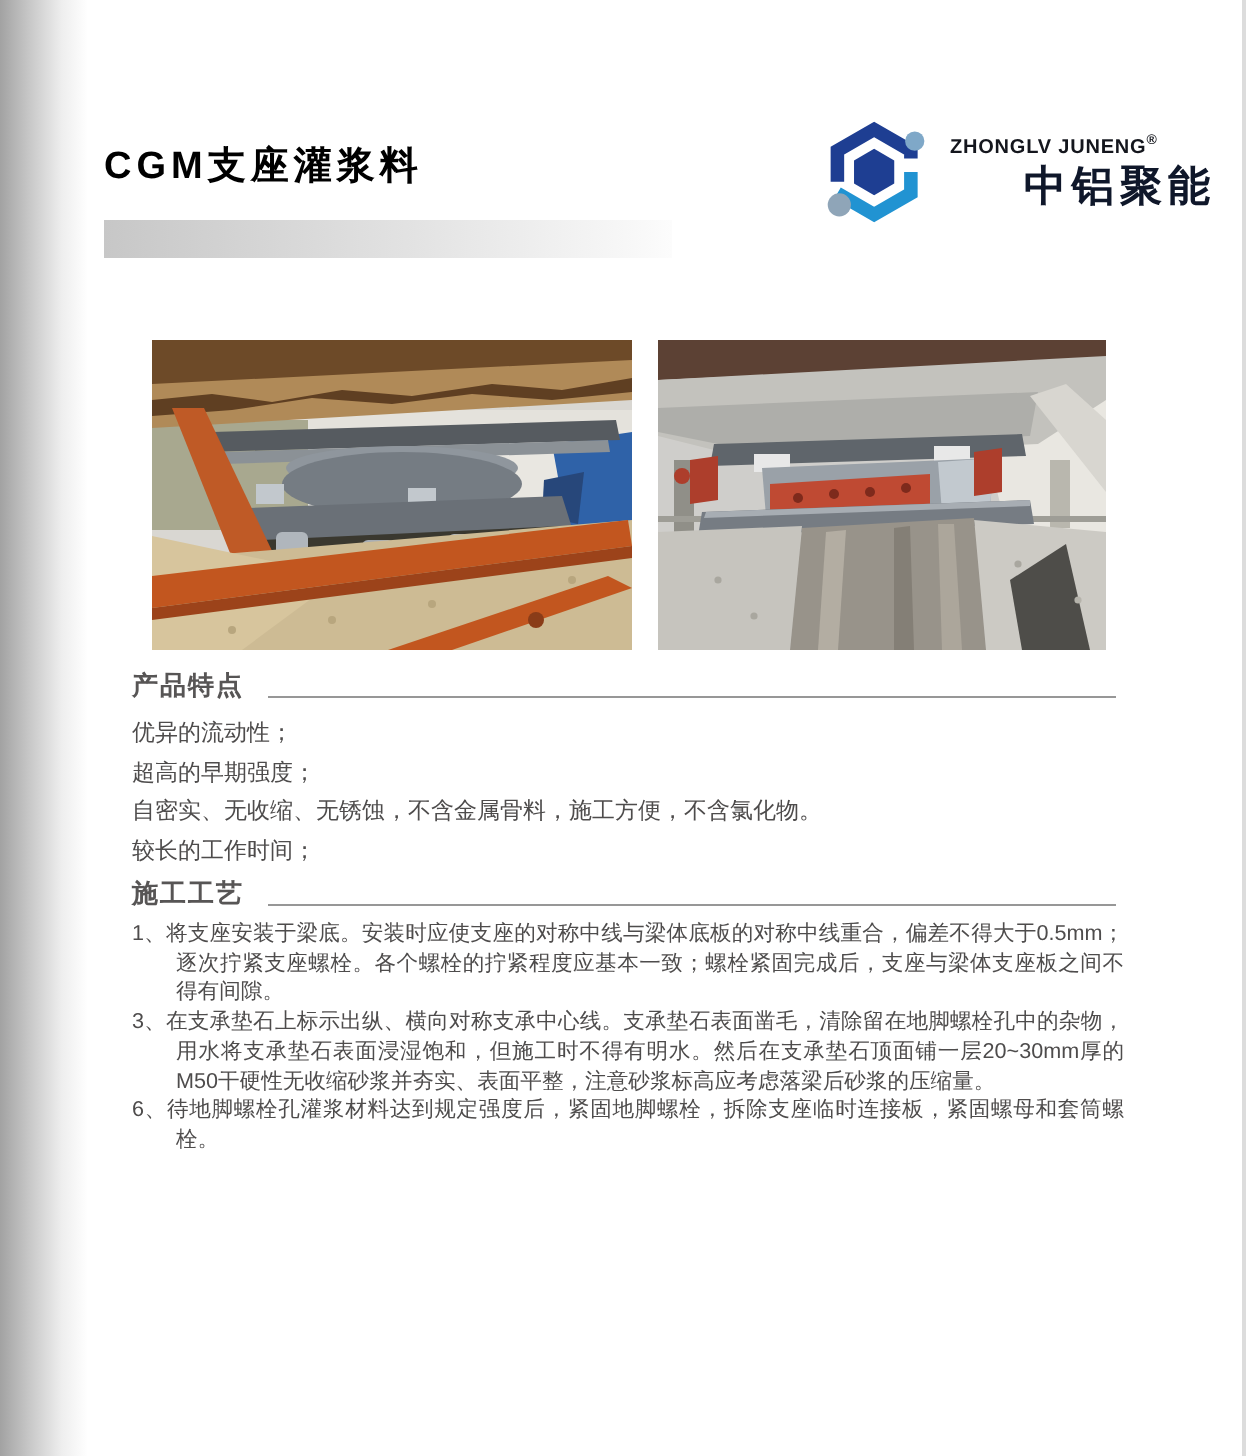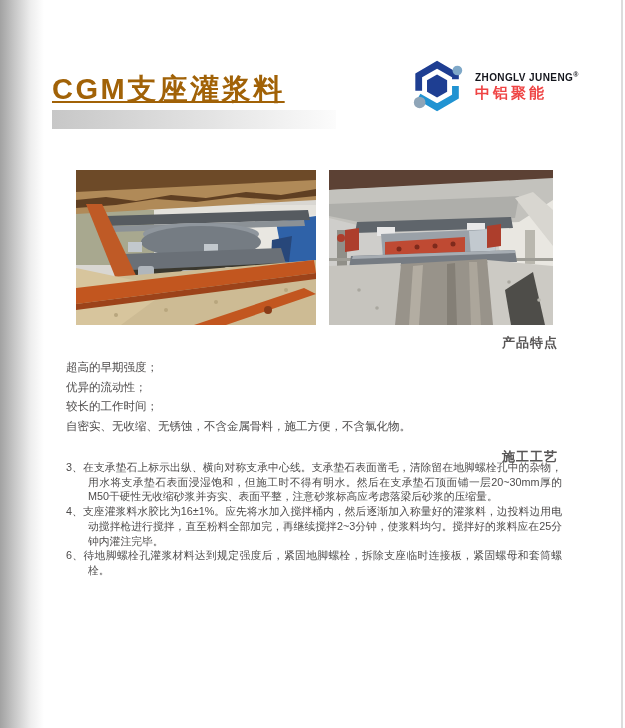--- a/index.html
+++ b/index.html
@@ -10,52 +10,51 @@
   }
   .edge-shadow-left{
     position:absolute;left:0;top:0;bottom:0;width:44px;
     background:linear-gradient(to right,#a2a2a2 0%,#c6c6c6 32%,#eeeeee 70%,#ffffff 100%);
   }
   .edge-line-right{
     position:absolute;right:2px;top:0;bottom:0;width:2px;background:#dcdcdc;
   }
   .doc-title{
     position:absolute;left:52px;top:70px;
-    font-size:29px;font-weight:bold;letter-spacing:2.5px;color:#a16207;
+    font-size:19px;font-weight:bold;letter-spacing:2.5px;color:#000000;
     white-space:nowrap;
-    text-decoration:underline;
   }
   .title-bar{
     position:absolute;left:52px;top:110px;width:284px;height:19px;
     background:linear-gradient(to right,#c7c7c7 0%,#e3e3e3 55%,#f6f6f6 90%,#fcfcfc 100%);
   }
   .logo{
     position:absolute;left:410px;top:57px;display:flex;align-items:center;
   }
   .logo-mark{width:58px;height:58px;}
   .logo-text{margin-left:7px;display:flex;flex-direction:column;line-height:1.1;}
   .logo-en{font-size:10px;font-weight:bold;color:#14161d;letter-spacing:0.4px;white-space:nowrap;}
   .logo-reg{font-size:7px;vertical-align:super;}
-  .logo-cn{font-size:15px;font-weight:bold;color:#ef4444;letter-spacing:3px;margin-top:2px;white-space:nowrap;}
+  .logo-cn{font-size:21px;font-weight:bold;color:#0f172a;letter-spacing:3px;margin-top:2px;white-space:nowrap;margin-left:37px;}
   .photos{
     position:absolute;left:76px;top:170px;display:flex;gap:13px;
   }
   .photo{display:block;background:#e8e8e4;}
   .section-heading{
     position:absolute;left:66px;width:492px;
     display:flex;align-items:flex-end;
   }
   .section-heading .label{
     font-size:13px;font-weight:bold;color:#575555;letter-spacing:1px;white-space:nowrap;
   }
   .section-heading .rule{
     flex:1;border-bottom:1px solid #979797;margin-left:12px;margin-bottom:3px;
   }
-  .heading-features{top:334px;flex-direction:column;}
-  .heading-process{top:448px;flex-direction:column;}
+  .heading-features{top:334px;}
+  .heading-process{top:438px;}
   .features-list{
     position:absolute;left:66px;top:358px;width:492px;
     font-size:11.5px;line-height:19.6px;color:#4e4c4c;
   }
   .steps{
     position:absolute;left:66px;top:460px;width:496px;
     font-size:10.8px;line-height:14.7px;color:#4e4c4c;
     text-align:justify;
   }
   .step{padding-left:22px;text-indent:-22px;}
@@ -158,28 +157,28 @@
     <circle cx="210" cy="130" r="1.8" fill="#b5b3ab"></circle>
   </svg>
 </div>
 
 <div class="section-heading heading-features">
   <span class="label">产品特点</span>
   <span class="rule"></span>
 </div>
 
 <div class="features-list">
+  <div>优异的流动性；</div>
   <div>超高的早期强度；</div>
-  <div>优异的流动性；</div>
+  <div>自密实、无收缩、无锈蚀，不含金属骨料，施工方便，不含氯化物。</div>
   <div>较长的工作时间；</div>
-  <div>自密实、无收缩、无锈蚀，不含金属骨料，施工方便，不含氯化物。</div>
 </div>
 
 <div class="section-heading heading-process">
   <span class="label">施工工艺</span>
   <span class="rule"></span>
 </div>
 
 <div class="steps">
+  <div class="step"><span class="num">1、</span><span>将支座安装于梁底。安装时应使支座的对称中线与梁体底板的对称中线重合，偏差不得大于0.5mm；逐次拧紧支座螺栓。各个螺栓的拧紧程度应基本一致；螺栓紧固完成后，支座与梁体支座板之间不得有间隙。</span></div>
   <div class="step"><span class="num">3、</span><span>在支承垫石上标示出纵、横向对称支承中心线。支承垫石表面凿毛，清除留在地脚螺栓孔中的杂物，用水将支承垫石表面浸湿饱和，但施工时不得有明水。然后在支承垫石顶面铺一层20~30mm厚的M50干硬性无收缩砂浆并夯实、表面平整，注意砂浆标高应考虑落梁后砂浆的压缩量。</span></div>
-  <div class="step"><span class="num">4、</span><span>支座灌浆料水胶比为16±1%。应先将水加入搅拌桶内，然后逐渐加入称量好的灌浆料，边投料边用电动搅拌枪进行搅拌，直至粉料全部加完，再继续搅拌2~3分钟，使浆料均匀。搅拌好的浆料应在25分钟内灌注完毕。</span></div>
   <div class="step"><span class="num">6、</span><span>待地脚螺栓孔灌浆材料达到规定强度后，紧固地脚螺栓，拆除支座临时连接板，紧固螺母和套筒螺栓。</span></div>
 </div>
 
 </body></html>

